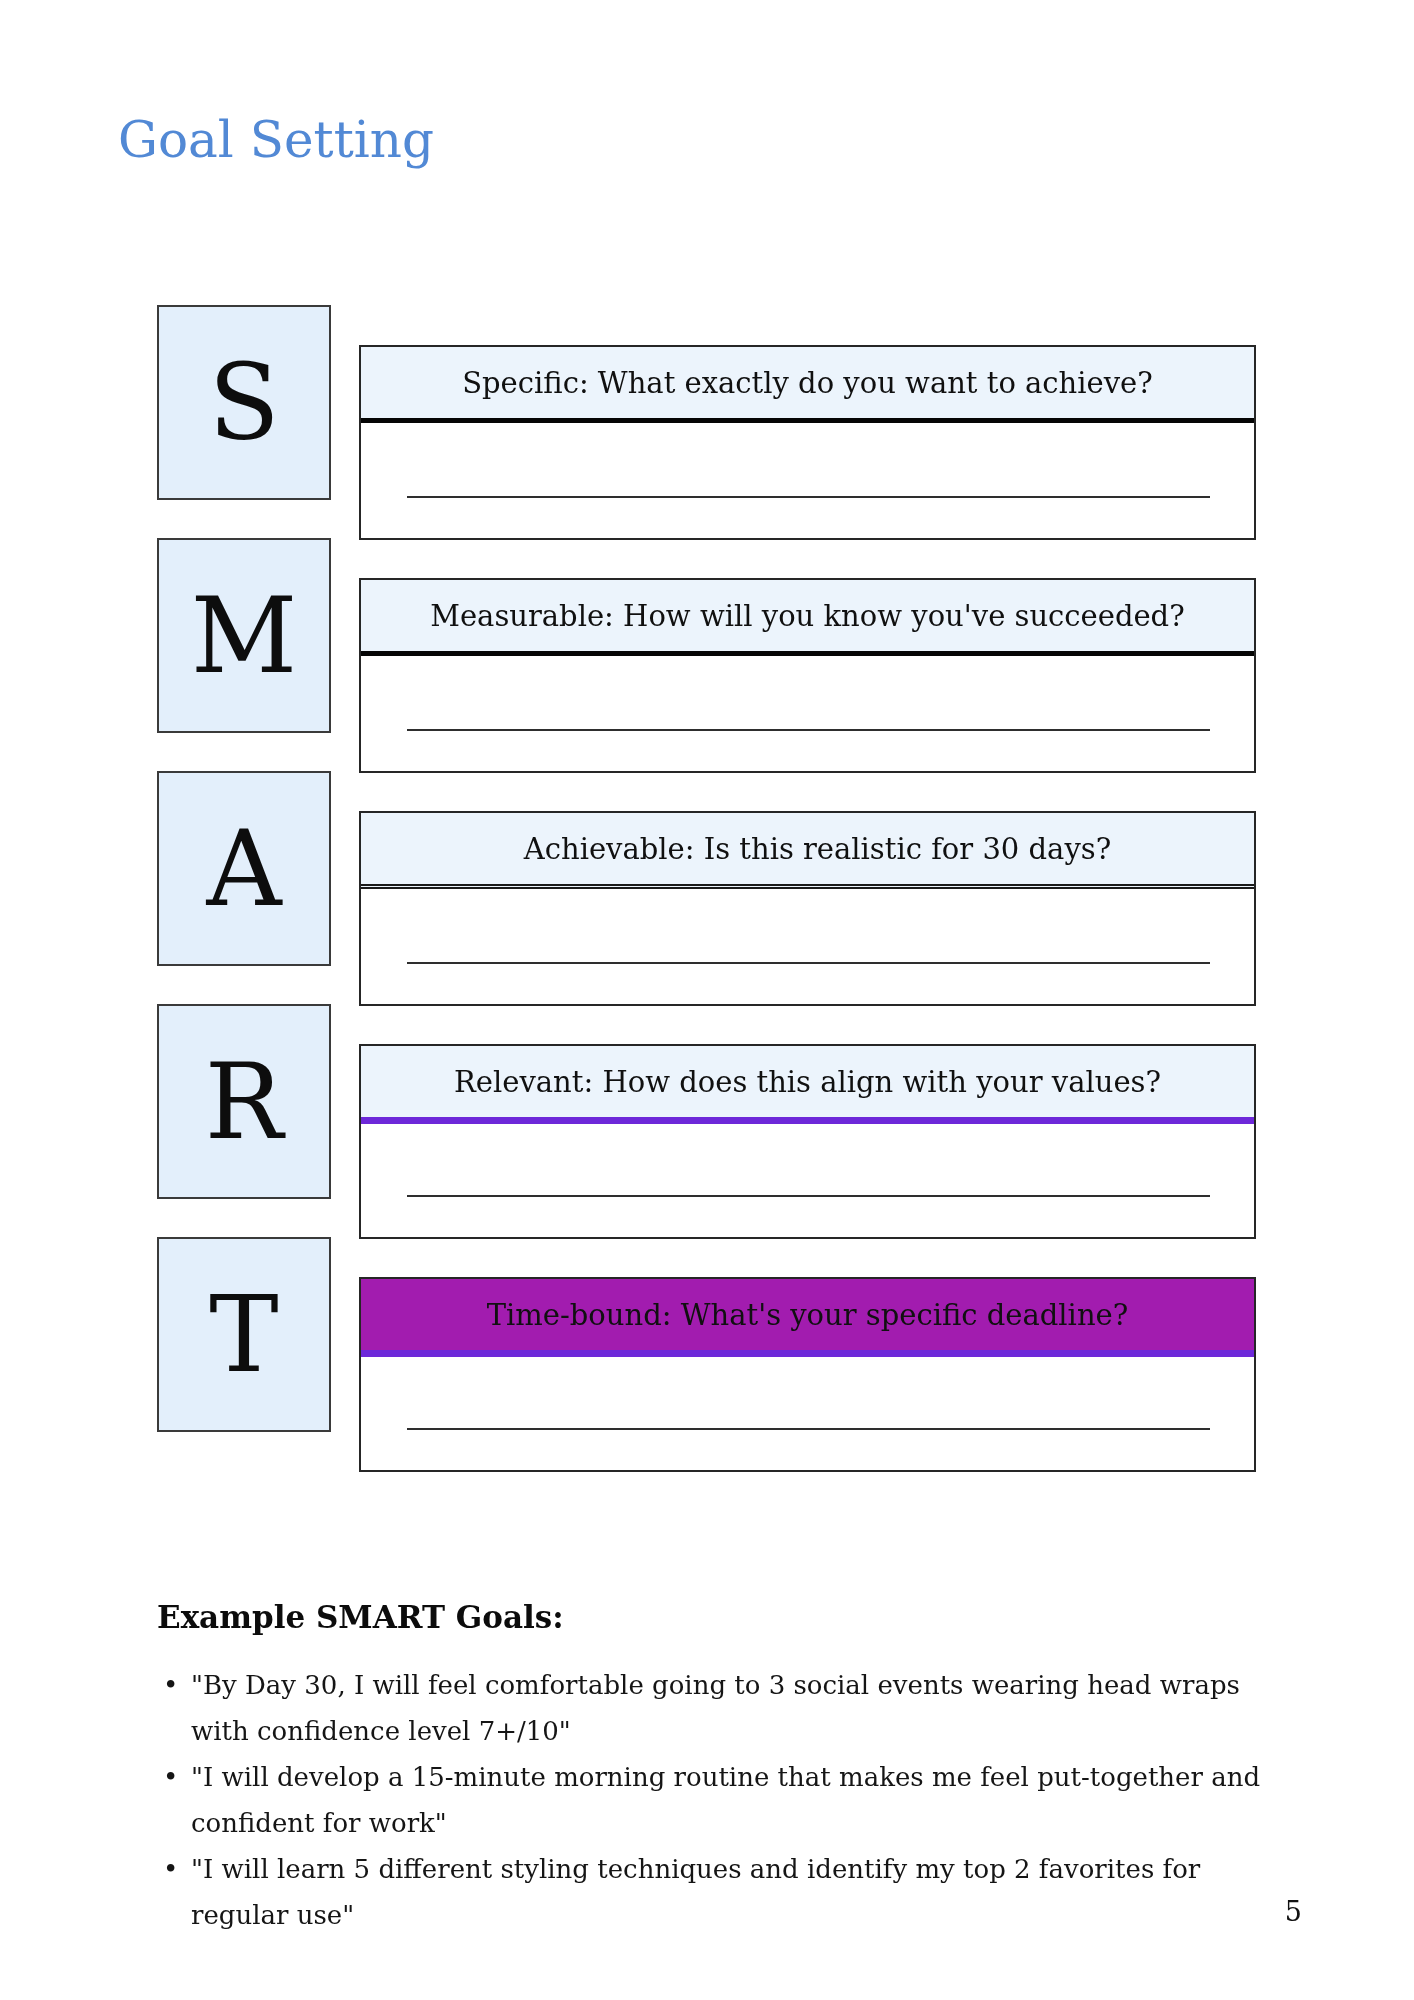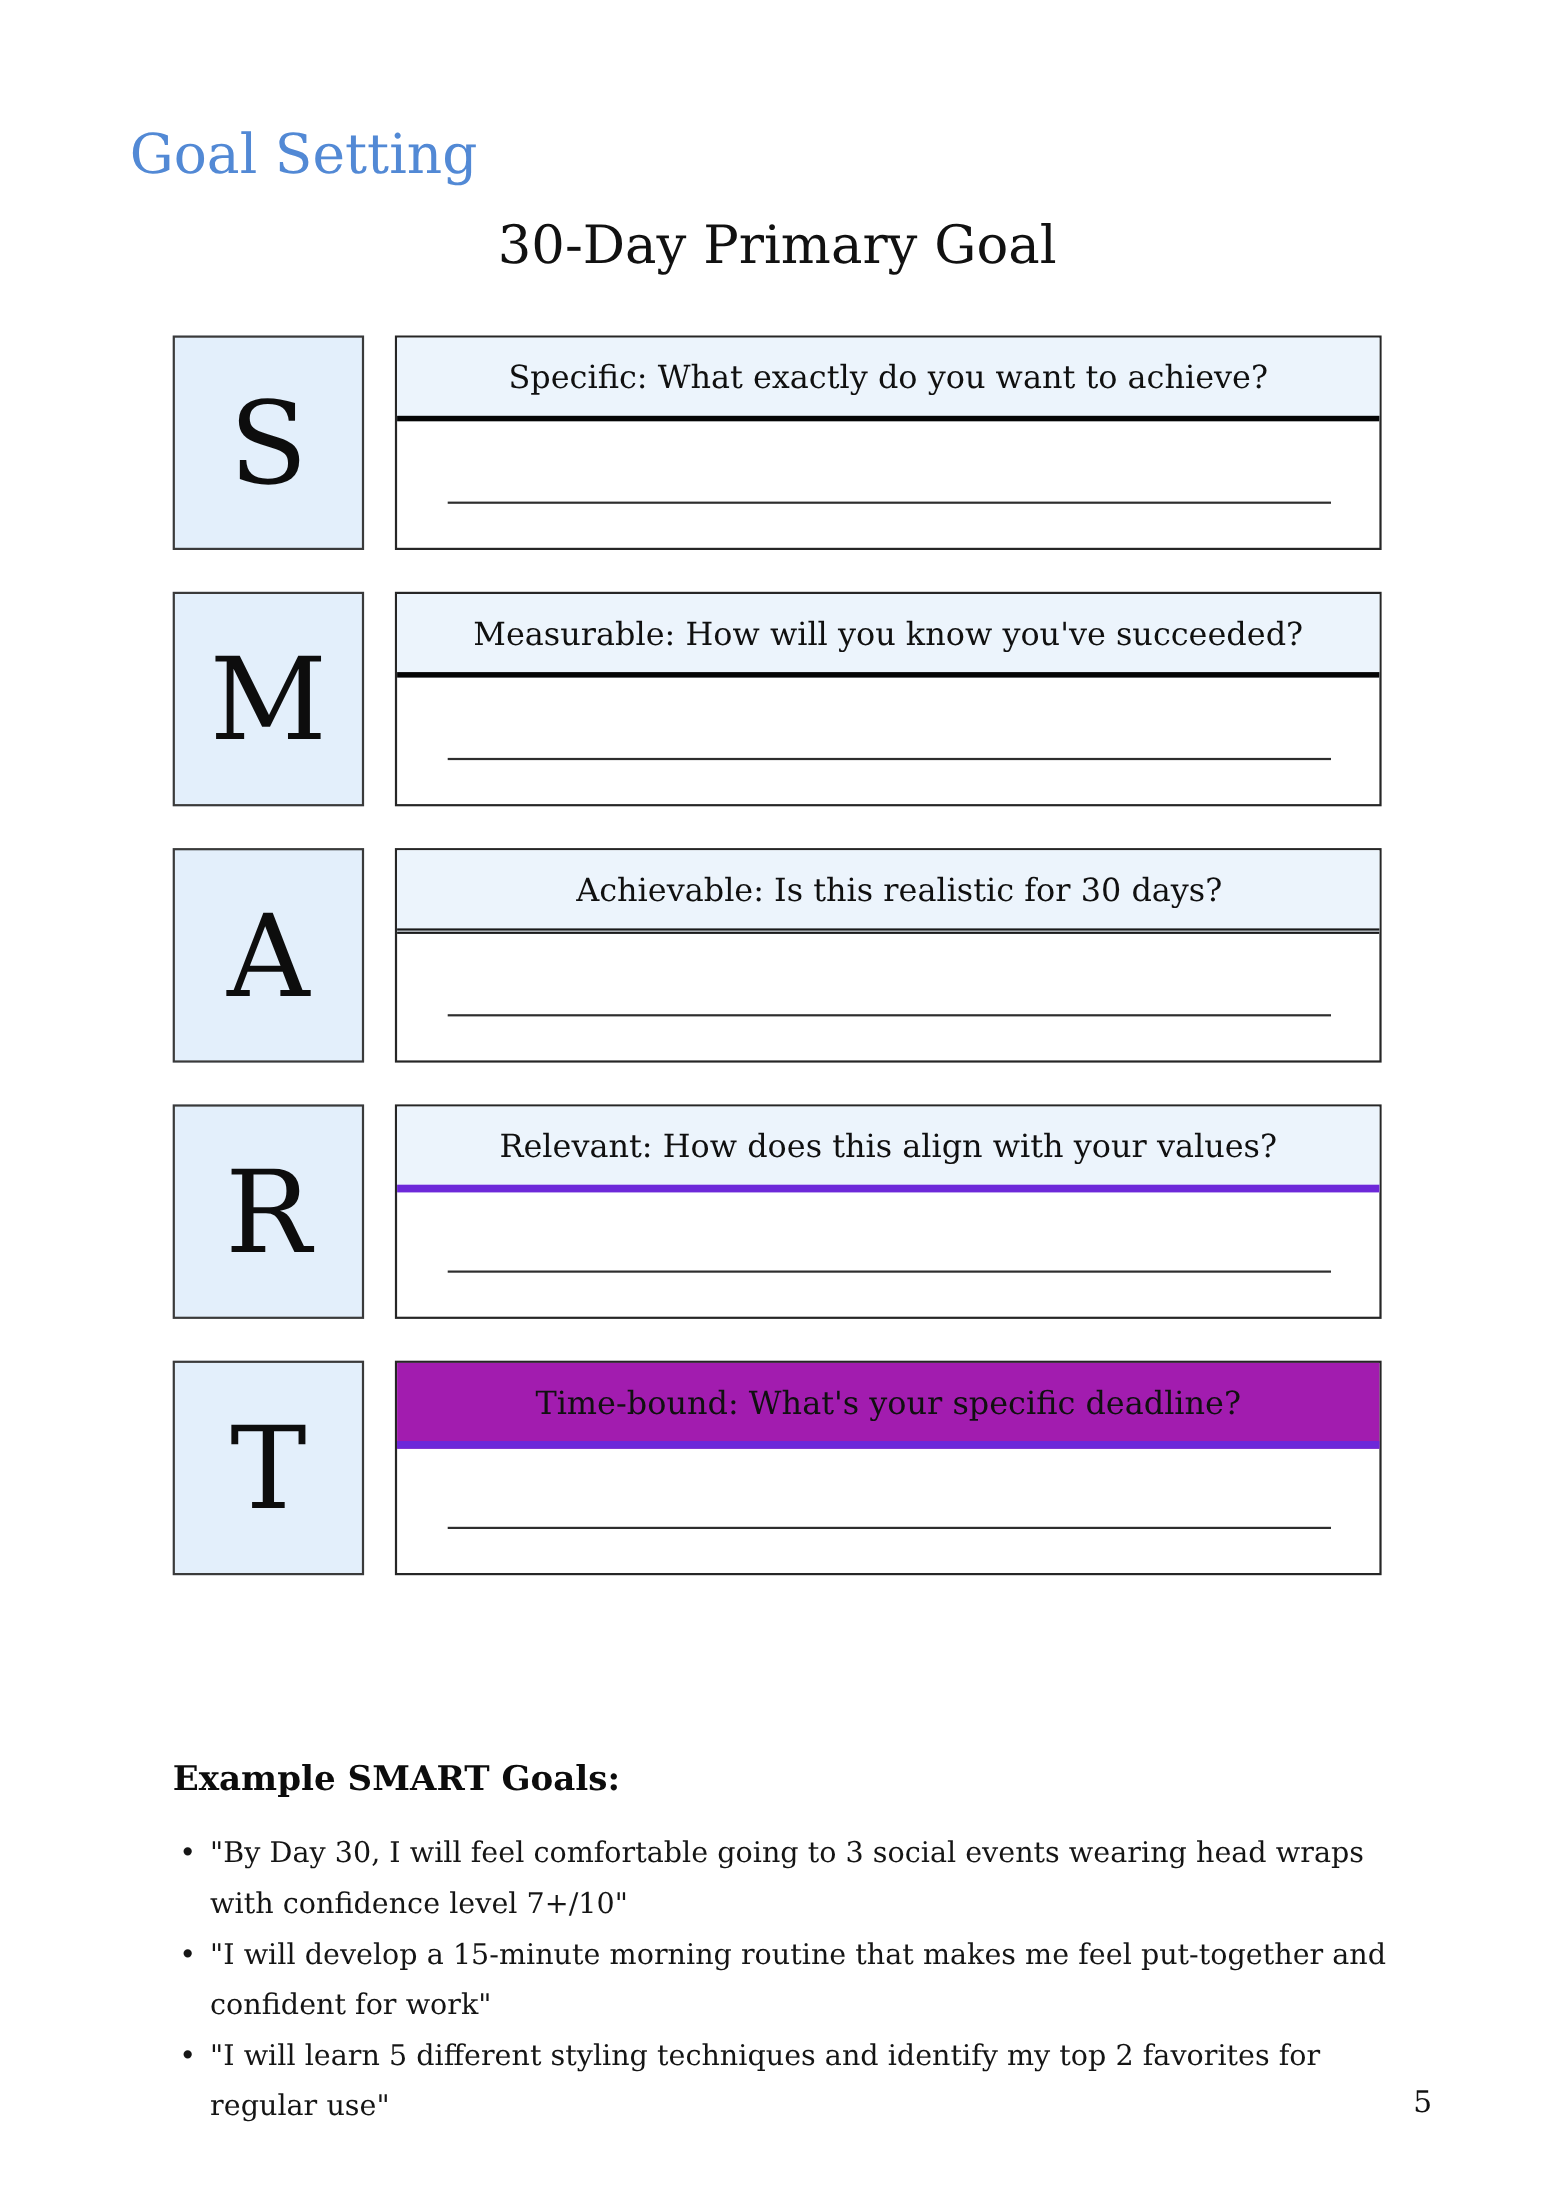--- a/index.html
+++ b/index.html
@@ -50,20 +50,21 @@
   }
   .letter { font-size: 104px; line-height: 1; color: #0d0d0d; }
   .content-box {
     flex: 1;
     height: 195px;
     box-sizing: border-box;
     border: 2px solid #262626;
     background: #ffffff;
     display: flex;
     flex-direction: column;
+    margin-top: 40px;
   }
   .content-header {
     background: #ecf4fc;
     height: 71px;
     flex: 0 0 auto;
     display: flex;
     align-items: center;
     justify-content: center;
     font-size: 29px;
     color: #101010;
@@ -106,21 +107,20 @@
   }
   .page-number { position: absolute; right: 112px; top: 1896px; font-size: 27px; color: #111111; }
 </style>
 </head>
 <body>
 
 <div class="page">
 
   <h1 class="doc-title" style="color: rgb(82, 137, 213);">Goal Setting</h1>
 
-  <h2 class="sheet-title">30-Day Primary Goal</h2>
 
   <div class="smart-table">
     <div class="smart-row">
       <div class="letter-box" style="background: rgb(227, 239, 251);">
         <span class="letter">S</span>
       </div>
       <div class="content-box">
         <div class="content-header divider-thick" style="background: rgb(236, 244, 252);">Specific: What exactly do you want to achieve?</div>
         <div class="content-body">
           <div class="write-line"></div>

